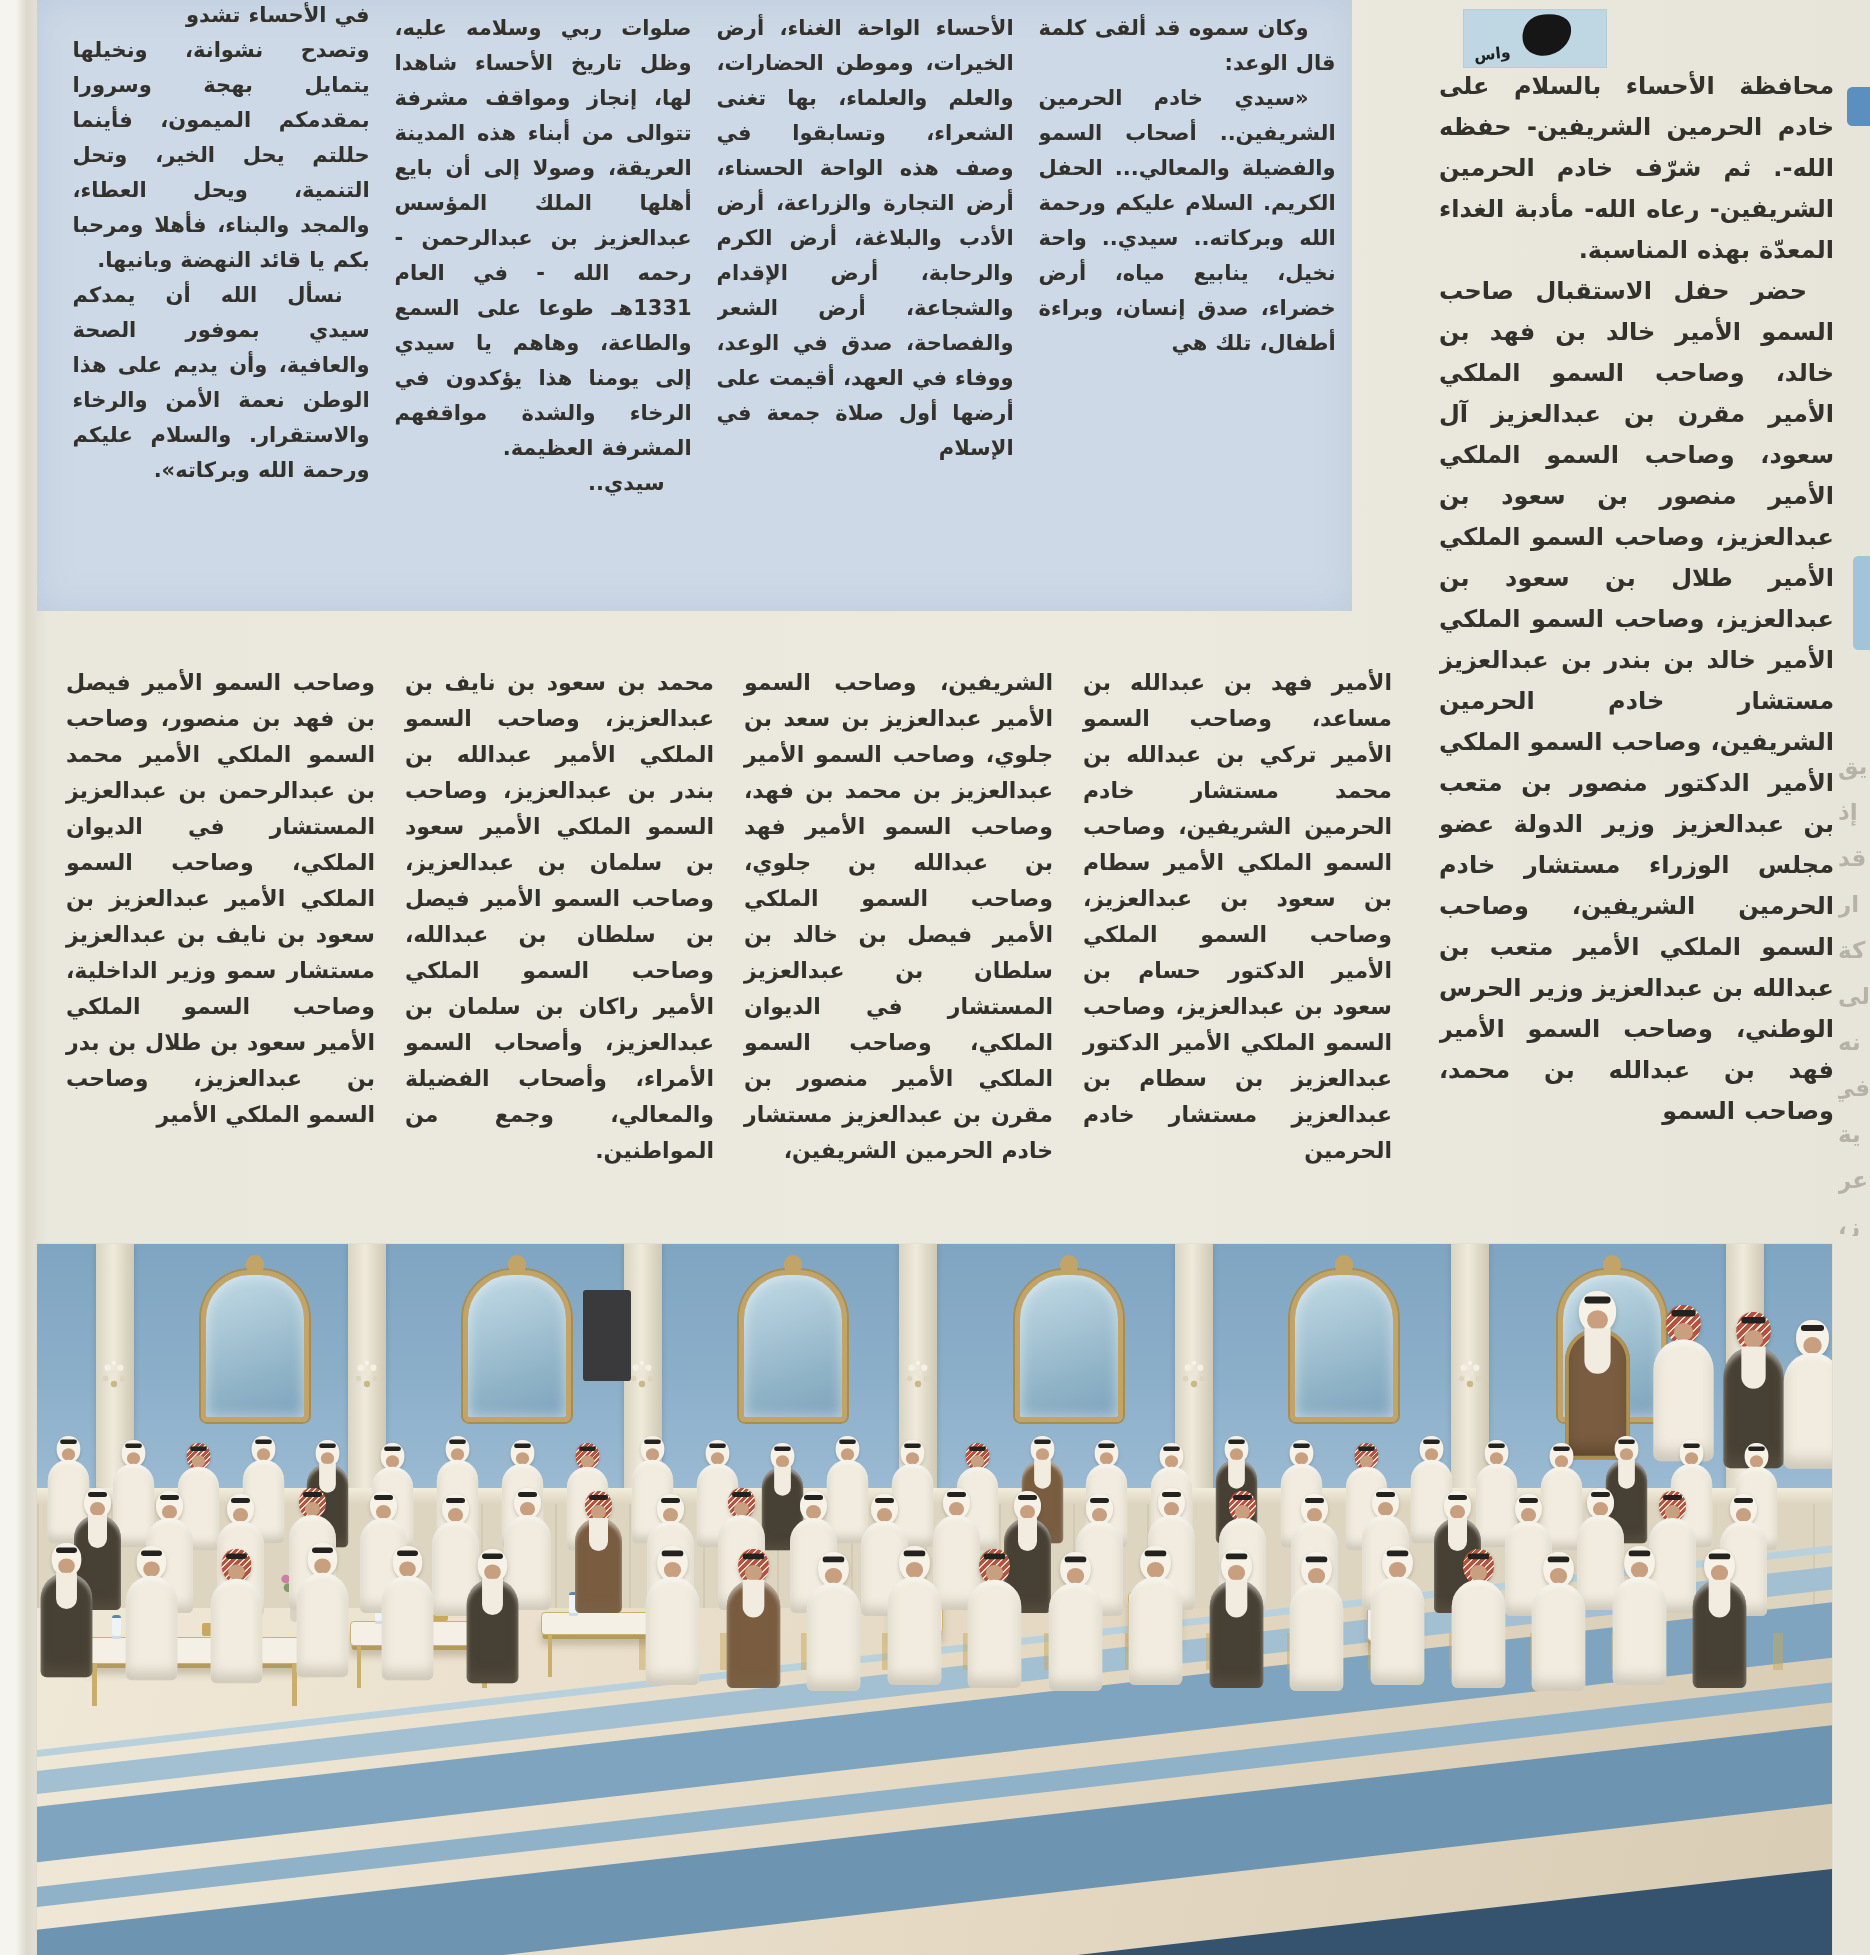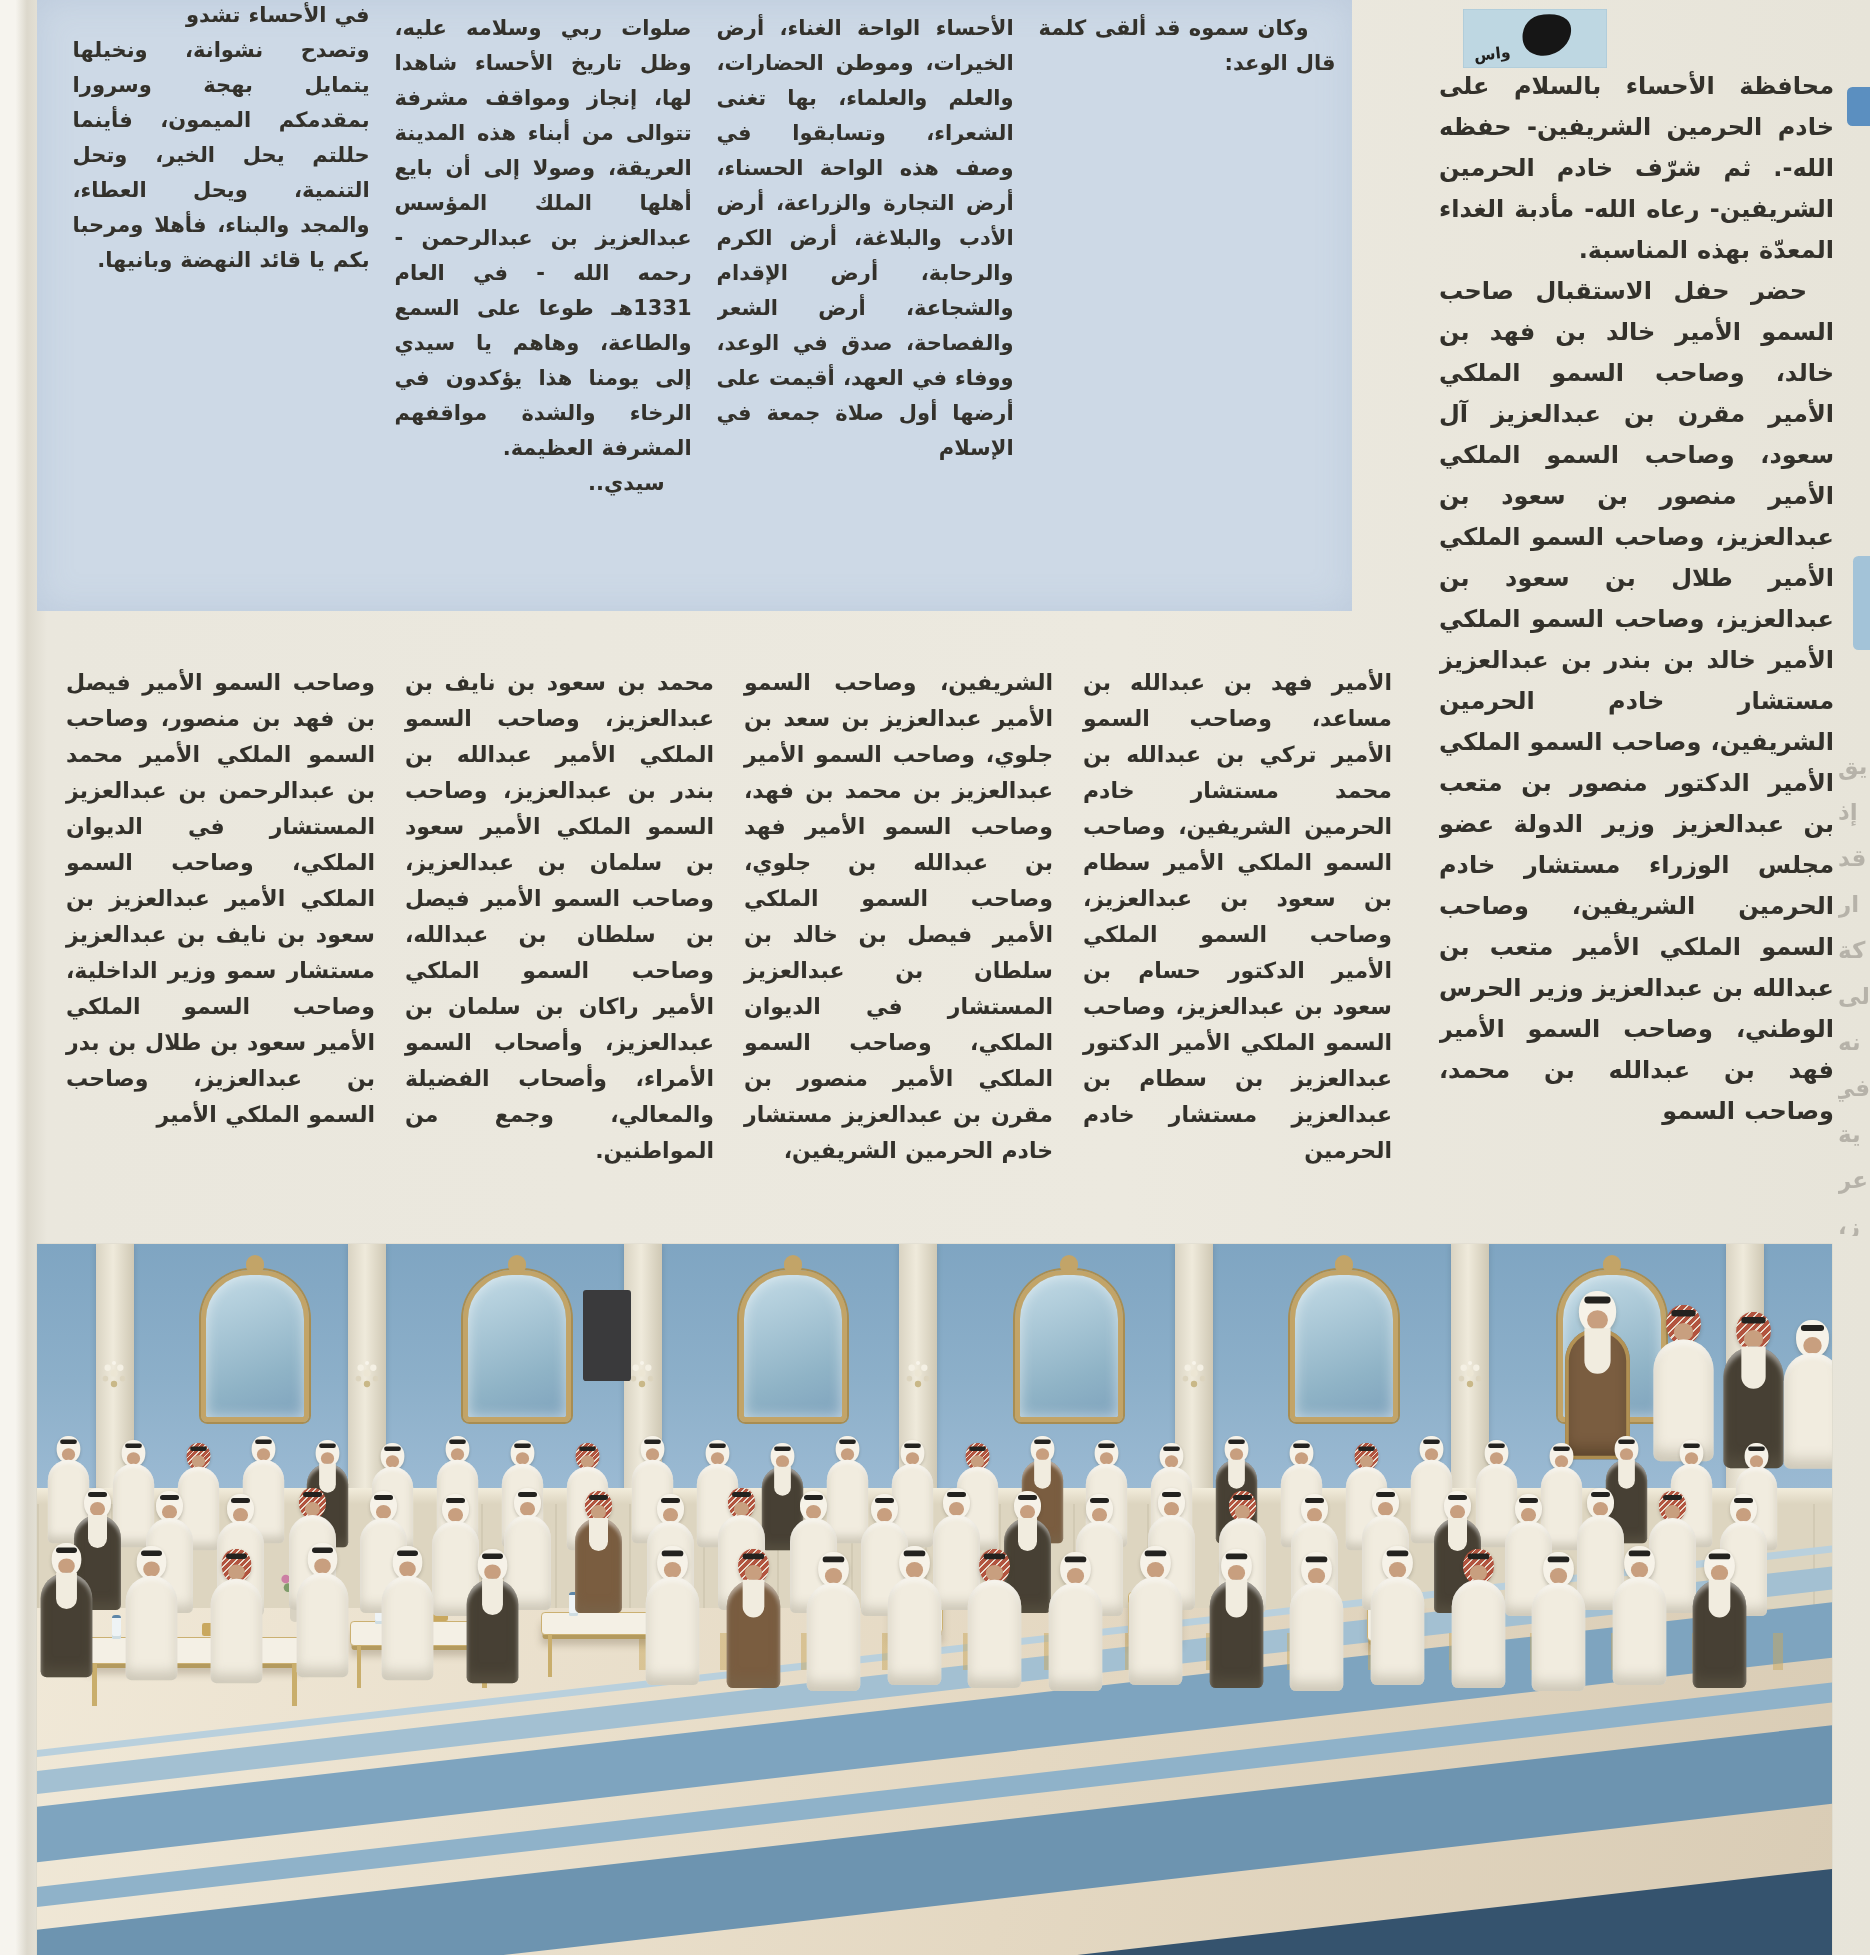--- a/index.html
+++ b/index.html
@@ -89,31 +89,33 @@
 ز،</div>
 
 <div id="main-col" class="col">
   <p>محافظة الأحساء بالسلام على خادم الحرمين الشريفين- حفظه الله-. ثم شرّف خادم الحرمين الشريفين- رعاه الله- مأدبة الغداء المعدّة بهذه المناسبة.</p>
   <p class="ind">حضر حفل الاستقبال صاحب السمو الأمير خالد بن فهد بن خالد، وصاحب السمو الملكي الأمير مقرن بن عبدالعزيز آل سعود، وصاحب السمو الملكي الأمير منصور بن سعود بن عبدالعزيز، وصاحب السمو الملكي الأمير طلال بن سعود بن عبدالعزيز، وصاحب السمو الملكي الأمير خالد بن بندر بن عبدالعزيز مستشار خادم الحرمين الشريفين، وصاحب السمو الملكي الأمير الدكتور منصور بن متعب بن عبدالعزيز وزير الدولة عضو مجلس الوزراء مستشار خادم الحرمين الشريفين، وصاحب السمو الملكي الأمير متعب بن عبدالله بن عبدالعزيز وزير الحرس الوطني، وصاحب السمو الأمير فهد بن عبدالله بن محمد، وصاحب السمو</p>
 </div>
 
 <div id="speech-box">
   <div class="col">
     <p class="ind">وكان سموه قد ألقى كلمة قال الوعد:</p>
+    <p class="ind">«سيدي خادم الحرمين الشريفين.. أصحاب السمو والفضيلة والمعالي... الحفل الكريم. السلام عليكم ورحمة الله وبركاته.. سيدي.. واحة نخيل، ينابيع مياه، أرض خضراء، صدق إنسان، وبراءة أطفال، تلك هي</p>
   </div>
   <div class="col">
     <p>الأحساء الواحة الغناء، أرض الخيرات، وموطن الحضارات، والعلم والعلماء، بها تغنى الشعراء، وتسابقوا في وصف هذه الواحة الحسناء، أرض التجارة والزراعة، أرض الأدب والبلاغة، أرض الكرم والرحابة، أرض الإقدام والشجاعة، أرض الشعر والفصاحة، صدق في الوعد، ووفاء في العهد، أقيمت على أرضها أول صلاة جمعة في الإسلام</p>
   </div>
   <div class="col">
     <p>صلوات ربي وسلامه عليه، وظل تاريخ الأحساء شاهدا لها، إنجاز ومواقف مشرفة تتوالى من أبناء هذه المدينة العريقة، وصولا إلى أن بايع أهلها الملك المؤسس عبدالعزيز بن عبدالرحمن - رحمه الله - في العام 1331هـ طوعا على السمع والطاعة، وهاهم يا سيدي إلى يومنا هذا يؤكدون في الرخاء والشدة مواقفهم المشرفة العظيمة.</p>
     <p class="ind">سيدي..</p>
   </div>
   <div class="col" style="margin-top:-13.3px">
     <p>في الأحساء تشدو</p>
     <p>وتصدح نشوانة، ونخيلها يتمايل بهجة وسرورا بمقدمكم الميمون، فأينما حللتم يحل الخير، وتحل التنمية، ويحل العطاء، والمجد والبناء، فأهلا ومرحبا بكم يا قائد النهضة وبانيها.</p>
+    <p class="ind">نسأل الله أن يمدكم سيدي بموفور الصحة والعافية، وأن يديم على هذا الوطن نعمة الأمن والرخاء والاستقرار. والسلام عليكم ورحمة الله وبركاته».</p>
   </div>
 </div>
 
 <div id="lower-strip">
   <div class="col">
       <p>الأمير فهد بن عبدالله بن مساعد، وصاحب السمو الأمير تركي بن عبدالله بن محمد مستشار خادم الحرمين الشريفين، وصاحب السمو الملكي الأمير سطام بن سعود بن عبدالعزيز، وصاحب السمو الملكي الأمير الدكتور حسام بن سعود بن عبدالعزيز، وصاحب السمو الملكي الأمير الدكتور عبدالعزيز بن سطام بن عبدالعزيز مستشار خادم الحرمين</p>
     </div>
   <div class="col">
       <p>الشريفين، وصاحب السمو الأمير عبدالعزيز بن سعد بن جلوي، وصاحب السمو الأمير عبدالعزيز بن محمد بن فهد، وصاحب السمو الأمير فهد بن عبدالله بن جلوي، وصاحب السمو الملكي الأمير فيصل بن خالد بن سلطان بن عبدالعزيز المستشار في الديوان الملكي، وصاحب السمو الملكي الأمير منصور بن مقرن بن عبدالعزيز مستشار خادم الحرمين الشريفين،</p>
     </div>

